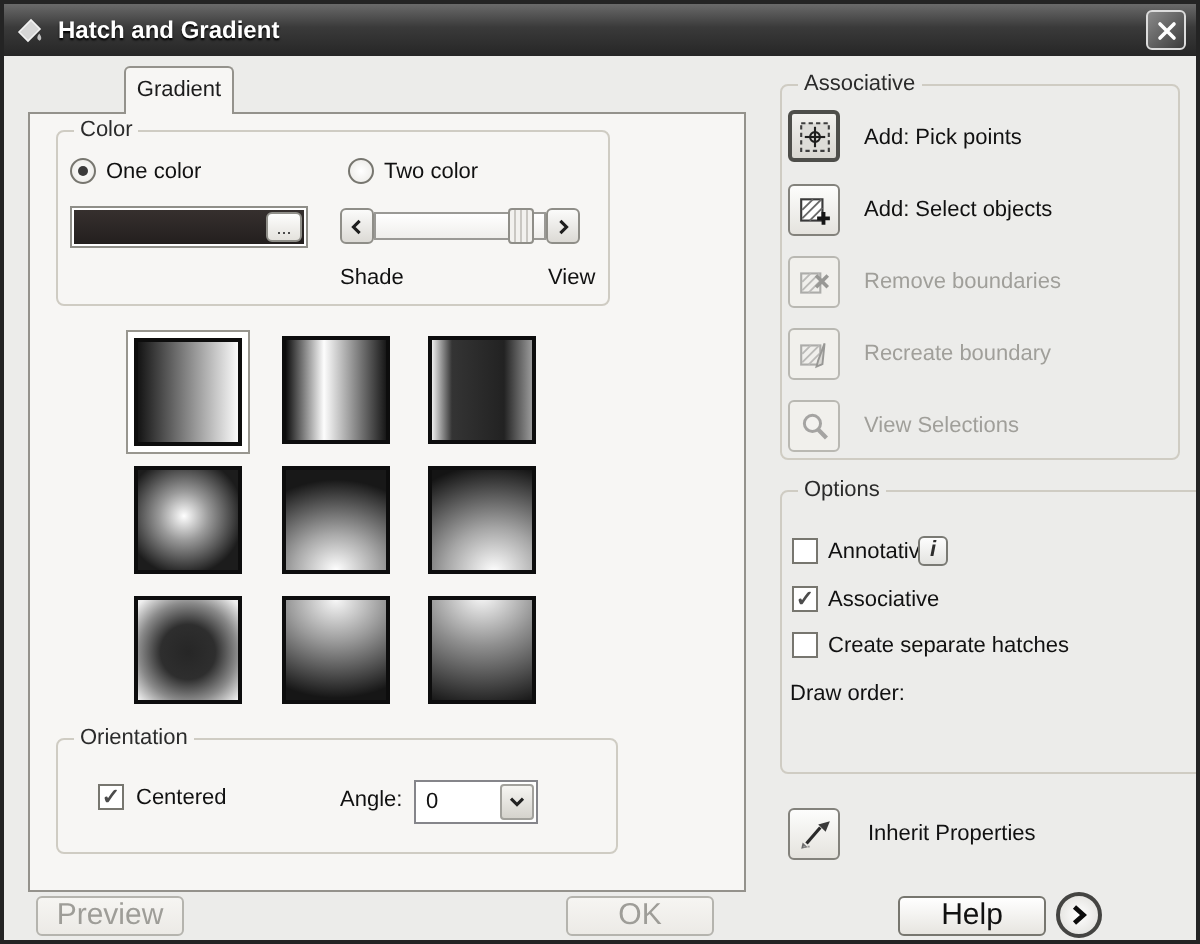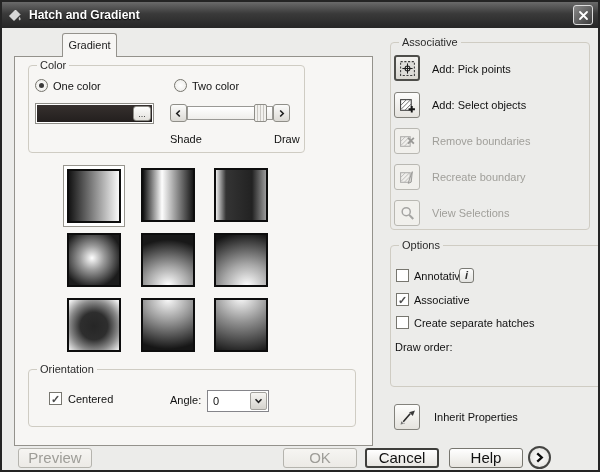--- a/index.html
+++ b/index.html
@@ -103,33 +103,33 @@
     </svg>
   </div>
   <div id="slider-track"></div>
   <div id="slider-handle"></div>
   <div class="sbtn" style="left:271px;top:102px;">
     <svg width="7" height="9" viewBox="0 0 8 10">
       <polyline points="2.5,1.5 6,5 2.5,8.5" stroke="#1e1e1e" stroke-width="1.8" fill="none"></polyline>
     </svg>
   </div>
   <span class="lbl" style="left:168px;top:131px;">Shade</span>
-  <span class="lbl" style="left:272px;top:131px;">Draw</span>
+  <span class="lbl" style="left:272px;top:131px;">View</span>
 
   <div class="tile g1 selected" style="left:65px;top:167px;"></div>
   <div class="tile g2" style="left:139px;top:166px;"></div>
   <div class="tile g3" style="left:212px;top:166px;"></div>
   <div class="tile g4" style="left:65px;top:231px;"></div>
   <div class="tile g5" style="left:139px;top:231px;"></div>
   <div class="tile g6" style="left:212px;top:231px;"></div>
   <div class="tile g7" style="left:65px;top:296px;"></div>
   <div class="tile g8" style="left:139px;top:296px;"></div>
   <div class="tile g9" style="left:212px;top:296px;"></div>
 
-  <div class="gb" style="left:26px;top:367px;width:328px;height:58px;">
+  <div class="gb" style="left:26px;top:367px;width:281px;height:58px;">
     <span class="legend onpanel">Orientation</span>
   </div>
   <div class="cb" style="left:47px;top:390px;">
     <span>✓</span>
   </div>
   <span class="lbl" style="left:66px;top:391px;">Centered</span>
   <span class="lbl" style="left:168px;top:392px;">Angle:</span>
   <div class="combo" style="left:205px;top:388px;width:62px;">
     <span>0</span>
     <div class="drop">
@@ -209,21 +209,20 @@
       <path d="M4 12 L10.5 4.5" stroke="#2a2a2a" stroke-width="1.5"></path>
       <path d="M9.5 3 l3.5 3.5 L15 1.5 z" fill="#3a3a3a"></path>
       <path d="M1.5 14.5 l3-0.7 -2.3-2.3 z" fill="#6a6a6a"></path>
       <path d="M2.5 13.5 h4" stroke="#9a9a9a" stroke-width="0.8" stroke-dasharray="1 1"></path>
     </svg>
   </div>
   <span class="lbl" style="left:432px;top:409px;">Inherit Properties</span>
 
   <div class="btn dis" style="left:16px;">Preview</div>
   <div class="btn dis" style="left:281px;">OK</div>
-  <div class="btn default" style="left:363px;">Cancel</div>
   <div class="btn" style="left:447px;">Help</div>
   <div class="more">
     <svg width="9" height="11" viewBox="0 0 10 12">
       <polyline points="2.5,1.5 7.5,6 2.5,10.5" stroke="#0c0c0c" stroke-width="2.6" fill="none"></polyline>
     </svg>
   </div>
 
 </div>
 
 </body></html>

